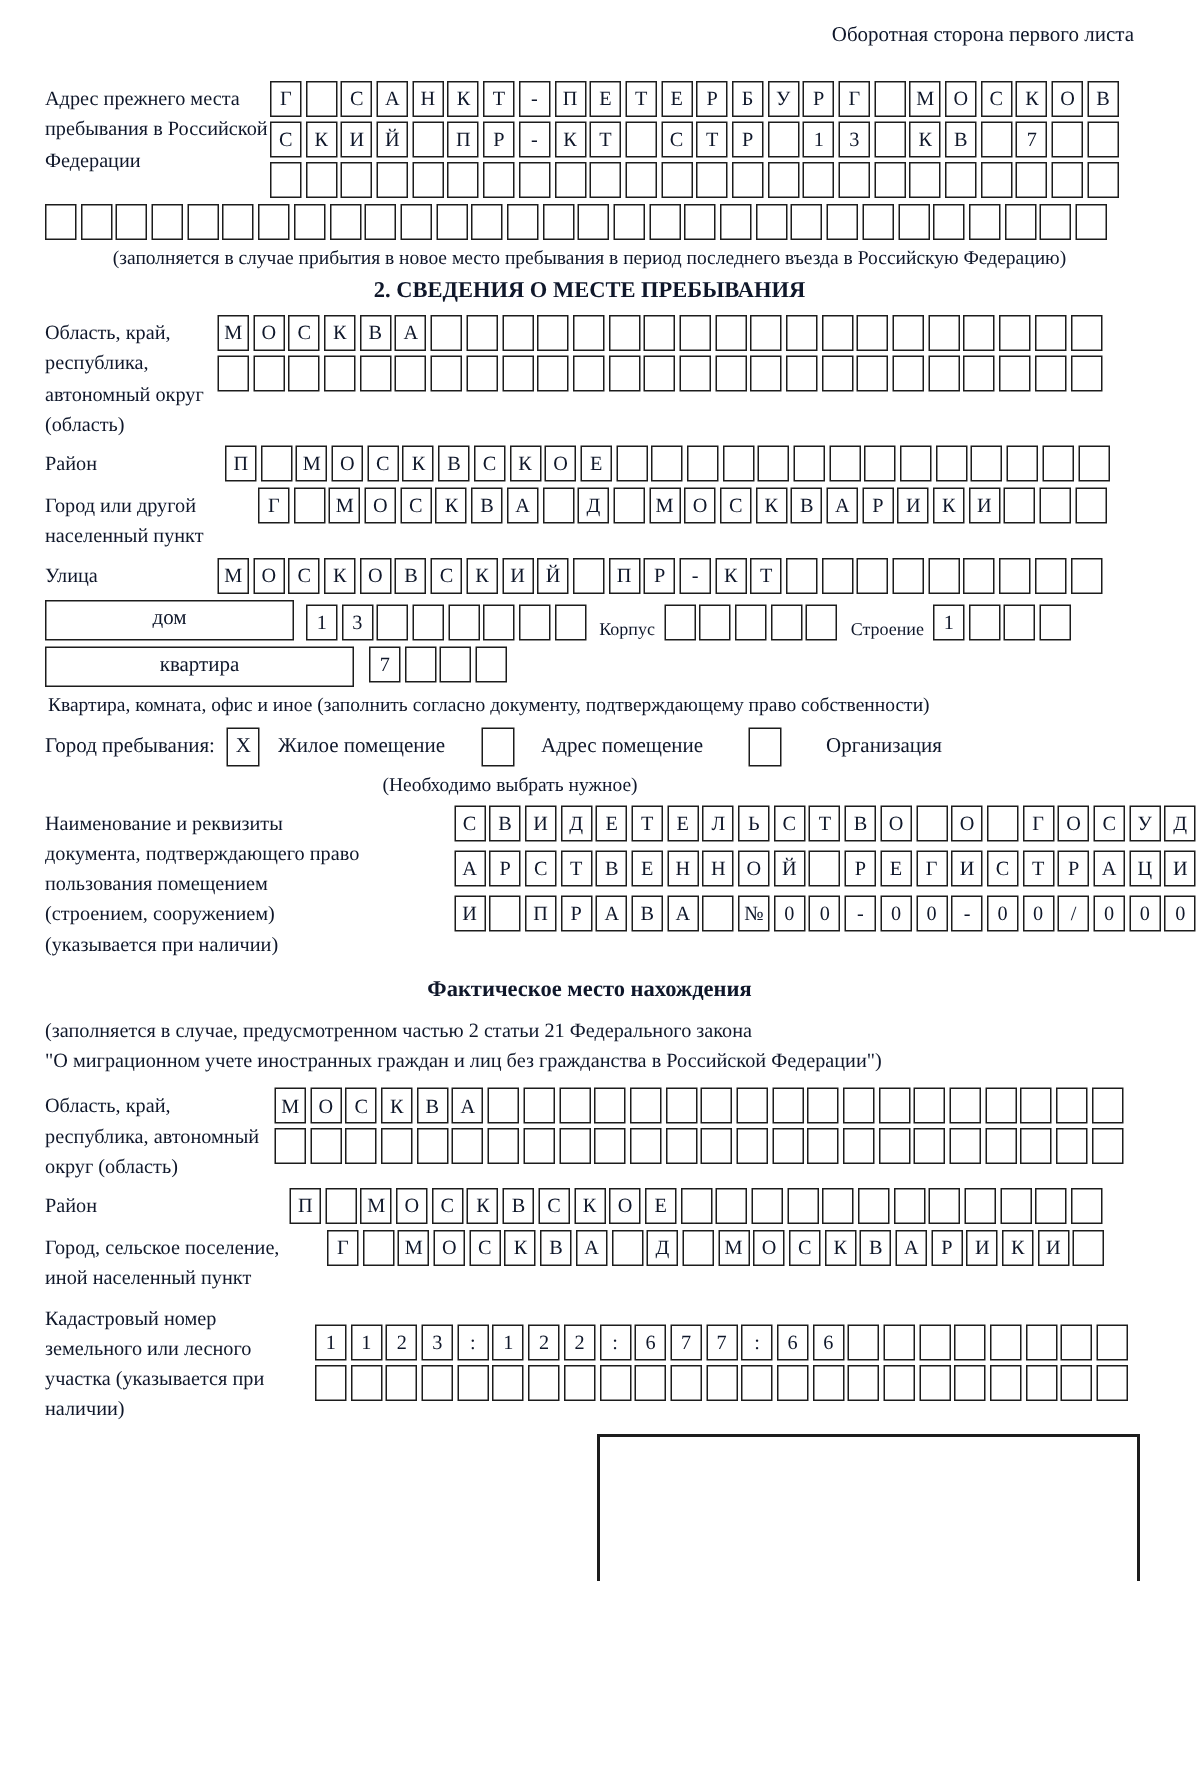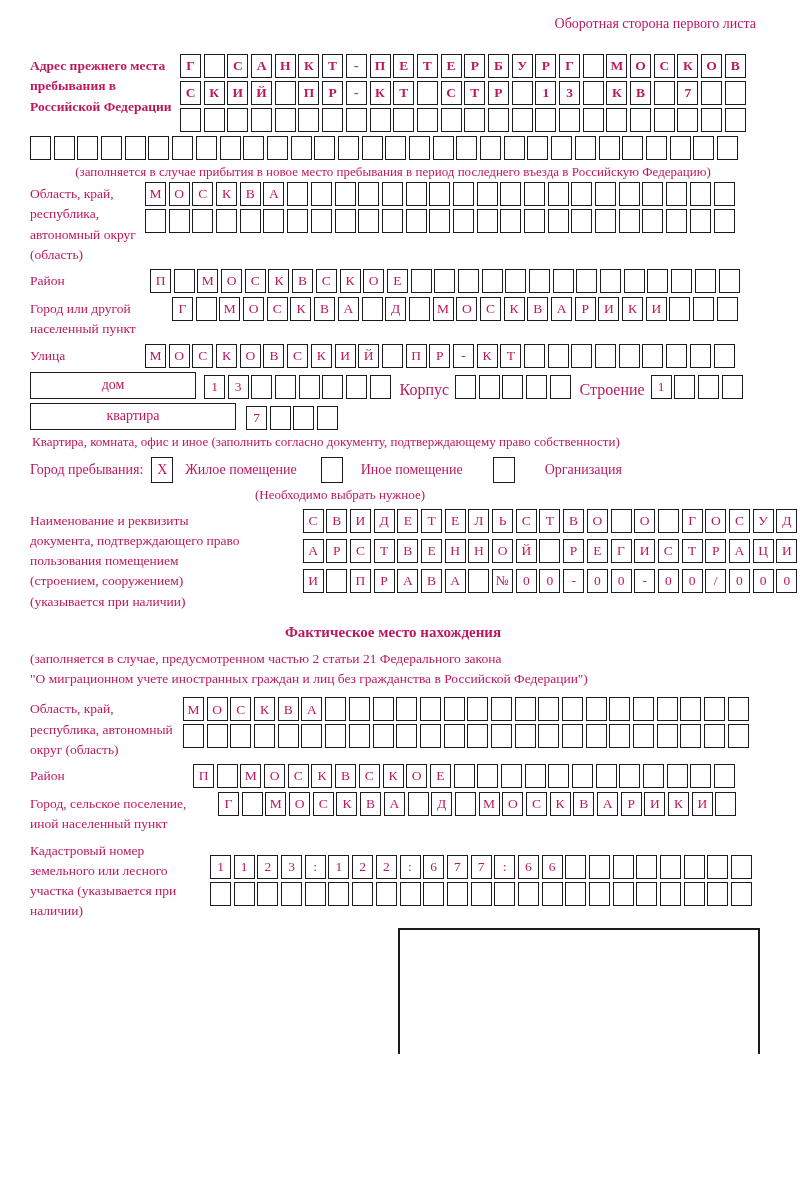--- a/index.html
+++ b/index.html
@@ -1,21 +1,21 @@
 <!DOCTYPE html>
 <html><head>
 <meta charset="utf-8">
 <style>
   * { margin:0; padding:0; box-sizing:border-box; }
   html,body { background:#fff; }
   .page {
     position:relative;
     width:800px; height:1054px;
     background:#ffffff;
-    color:#be185d;
+    color:#0f172a;
     font-family:"Liberation Serif", serif;
     padding:16px 0 0 30px;
     overflow:hidden;
   }
 
   .top-note { text-align:right; font-size:14px; width:726px; }
 
   
   .cellrow { display:flex; }
   .cellrow + .cellrow { margin-top:3px; }
@@ -35,21 +35,21 @@
 
   .center-note { text-align:center; font-size:13px; width:726px; margin:4px 0 2px 0; }
   .left-note  { font-size:13px; margin:2px 0 7px 2px; }
   .sec-title  { text-align:center; font-weight:bold; font-size:15px; width:726px; margin:6px 0 7px 0; }
 
   .labelbox {
     flex:none; height:27px; border:1.6px solid #1c1c1c;
     display:flex; align-items:center; justify-content:center;
     font-size:14px; background:#fff;
   }
-  .inline-lbl { flex:none; font-size:16px; padding:4px 6px 0 6px; }
+  .inline-lbl { flex:none; font-size:12px; padding:4px 6px 0 6px; }
 
   .chk {
     flex:none; width:22px; height:26px; border:1.8px solid #1c1c1c;
     display:flex; align-items:center; justify-content:center;
     font-size:14px; background:#fff;
   }
   .mesto-row { display:flex; align-items:center; margin:6px 0 2px 0; font-size:14px; }
 
   .sub-note { text-align:left; font-size:13.5px; width:726px; line-height:1.5; }
 
@@ -65,21 +65,21 @@
   }
   .gap { flex:none; }
 </style>
 </head>
 <body>
 
 <div class="page">
 
   <div class="top-note">Оборотная сторона первого листа</div>
 
-  <div class="frow" style="margin-top:22px;font-weight:bold;">
+  <div class="frow" style="margin-top:22px;">
     <div class="flabel" style="width:150px;">Адрес прежнего места пребывания в Российской Федерации</div>
     <div class="fcells">
       <div class="cellrow">
           <div class="cell">Г</div>
           <div class="cell"></div>
           <div class="cell">С</div>
           <div class="cell">А</div>
           <div class="cell">Н</div>
           <div class="cell">К</div>
           <div class="cell">Т</div>
@@ -182,20 +182,21 @@
       <div class="cell"></div>
       <div class="cell"></div>
       <div class="cell"></div>
       <div class="cell"></div>
       <div class="cell"></div>
       <div class="cell"></div>
       <div class="cell"></div>
     </div>
   <div class="center-note">(заполняется в случае прибытия в новое место пребывания в период последнего въезда в Российскую Федерацию)</div>
 
+  <div class="sec-title">2. СВЕДЕНИЯ О МЕСТЕ ПРЕБЫВАНИЯ</div>
 
   <div class="frow">
     <div class="flabel" style="width:115px;">Область, край, республика, автономный округ (область)</div>
     <div class="fcells">
       <div class="cellrow">
           <div class="cell">М</div>
           <div class="cell">О</div>
           <div class="cell">С</div>
           <div class="cell">К</div>
           <div class="cell">В</div>
@@ -365,42 +366,42 @@
       </div>
     <div class="inline-lbl" style="padding-top:0;">Строение</div>
     <div class="cellrow">
         <div class="cell">1</div>
         <div class="cell"></div>
         <div class="cell"></div>
         <div class="cell"></div>
       </div>
   </div>
 
-  <div class="frow" style="align-items:flex-end;">
+  <div class="frow" style="align-items:flex-start;">
     <div class="labelbox" style="width:206px;">квартира</div>
     <div class="gap" style="width:10px;"></div>
     <div class="cellrow">
         <div class="cell">7</div>
         <div class="cell"></div>
         <div class="cell"></div>
         <div class="cell"></div>
       </div>
   </div>
   <div class="left-note">Квартира, комната, офис и иное (заполнить согласно документу, подтверждающему право собственности)</div>
 
   <div class="mesto-row">
     <span>Город пребывания:</span>
     <div class="gap" style="width:8px;"></div>
     <div class="chk">X</div>
     <div class="gap" style="width:12px;"></div>
     <span>Жилое помещение</span>
     <div class="gap" style="width:24px;"></div>
     <div class="chk"></div>
     <div class="gap" style="width:18px;"></div>
-    <span>Иное помещение</span>
+    <span>Адрес помещение</span>
     <div class="gap" style="width:30px;"></div>
     <div class="chk"></div>
     <div class="gap" style="width:30px;"></div>
     <span>Организация</span>
   </div>
   <div class="center-note" style="width:620px;">(Необходимо выбрать нужное)</div>
 
   <div class="frow" style="margin-top:6px;justify-content:space-between;">
     <div class="flabel" style="width:220px;">Наименование и реквизиты документа, подтверждающего право пользования помещением (строением, сооружением) (указывается при наличии)</div>
     <div class="fcells">

